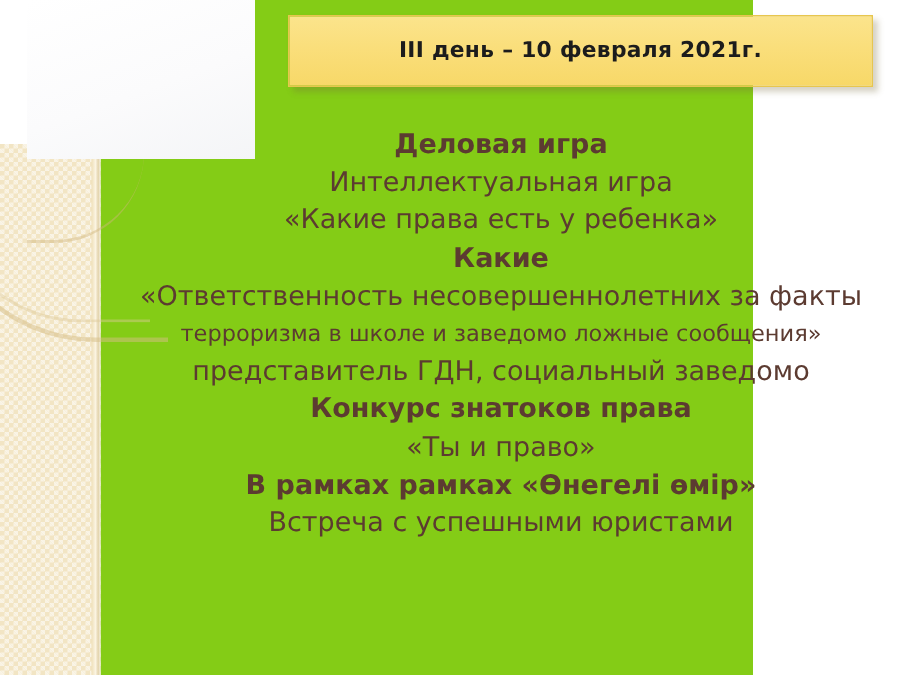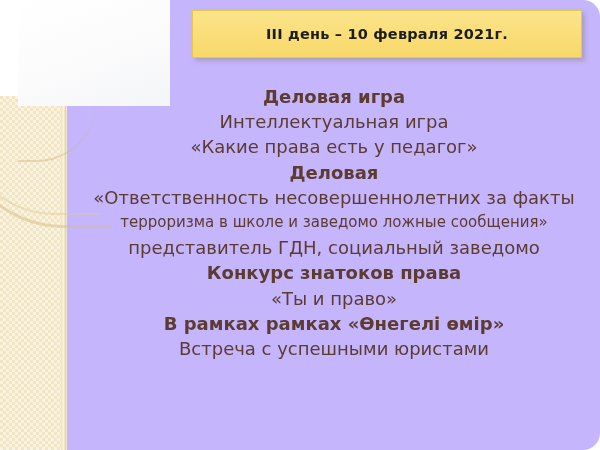--- a/index.html
+++ b/index.html
@@ -6,23 +6,22 @@
 
   html, body {
     width:600px; height:450px;
     background:#ffffff;
     font-family:"DejaVu Sans", sans-serif;
     overflow:hidden;
   }
 
   #slide {
     position:relative;
-    width:600px; height:450px;
-    background:#c4b5fd;
-    border-radius:17px;
+    width:502px; height:450px;
+    background:#84cc16;
   }
 
   
   .side-band {
     position:absolute; left:0; top:0;
     width:67px; height:450px;
     background-color:#f2e5c4;
     background-image:
       linear-gradient(45deg, rgba(255,255,255,.55) 25%, transparent 25%, transparent 75%, rgba(255,255,255,.55) 75%),
       linear-gradient(45deg, rgba(255,255,255,.55) 25%, transparent 25%, transparent 75%, rgba(255,255,255,.55) 75%);
@@ -218,22 +217,22 @@
     </svg>
   </div>
 
   <div class="banner">
     <span class="banner-text">III день – 10 февраля 2021г.</span>
   </div>
 
   <div class="body-block">
     <div class="line bold">Деловая игра</div>
     <div class="line">Интеллектуальная игра</div>
-    <div class="line">«Какие права есть у педагог»</div>
-    <div class="line bold">Деловая</div>
+    <div class="line">«Какие права есть у ребенка»</div>
+    <div class="line bold">Какие</div>
     <div class="line">«Ответственность несовершеннолетних за факты</div>
     <div class="line small">терроризма в школе и заведомо ложные сообщения»</div>
     <div class="line">представитель ГДН, социальный заведомо</div>
     <div class="line bold">Конкурс знатоков права</div>
     <div class="line">«Ты и право»</div>
     <div class="line bold">В рамках рамках «Өнегелі өмір»</div>
     <div class="line">Встреча с успешными юристами</div>
   </div>
 
 </div>

